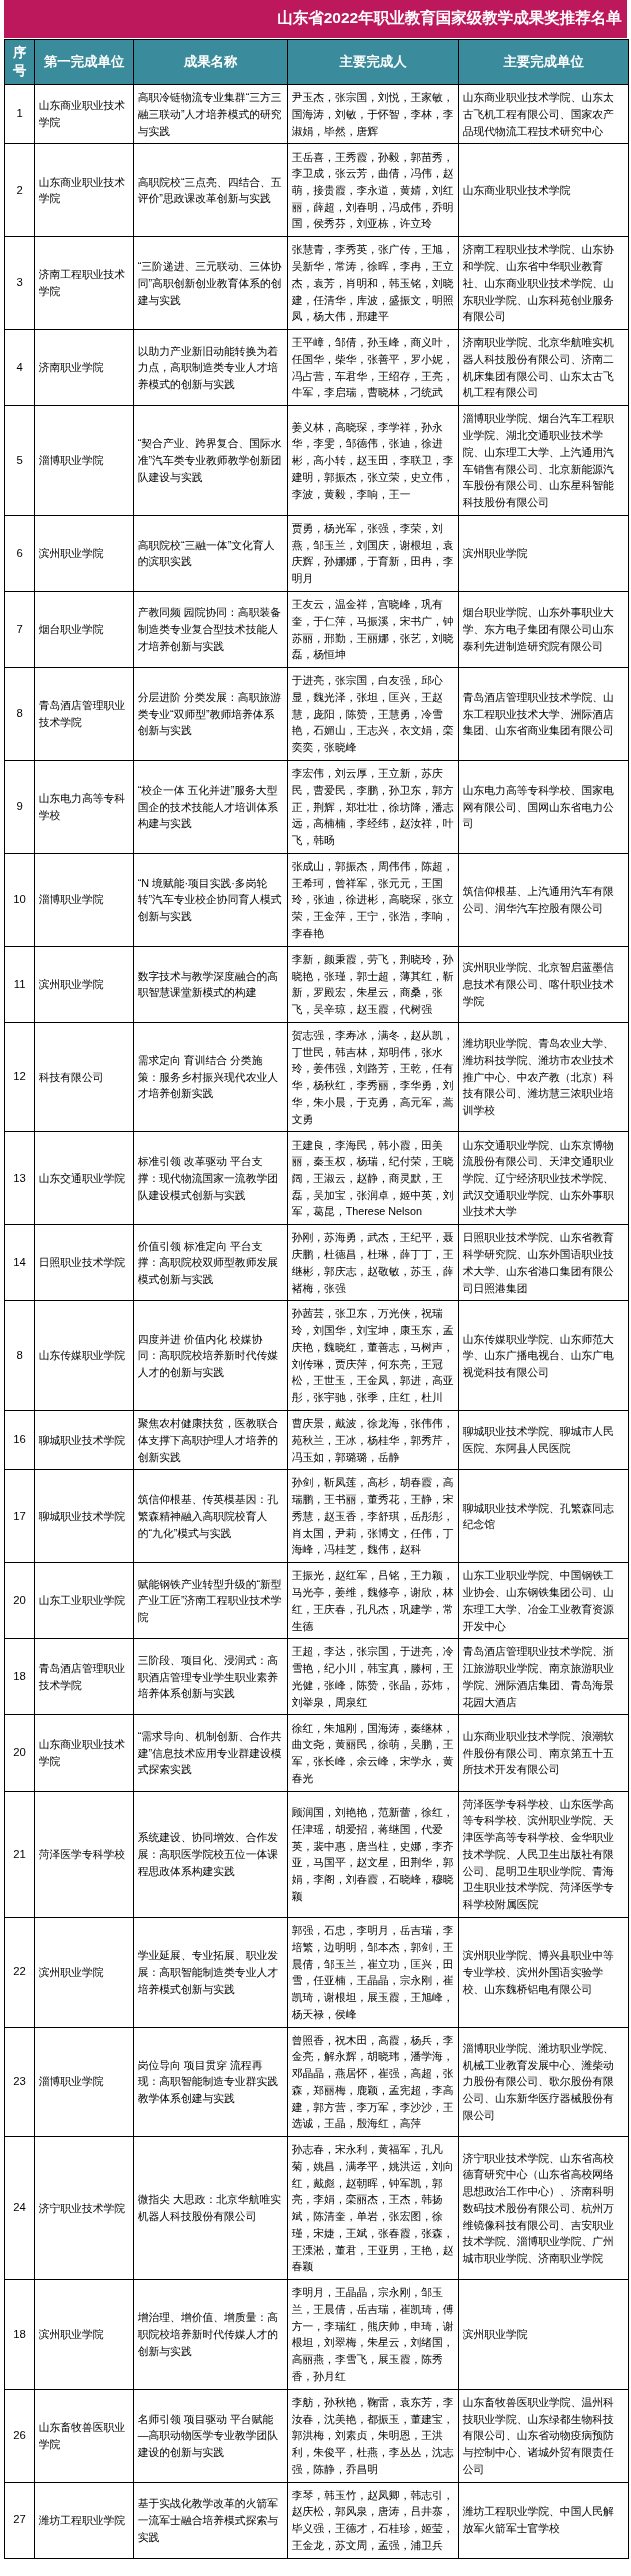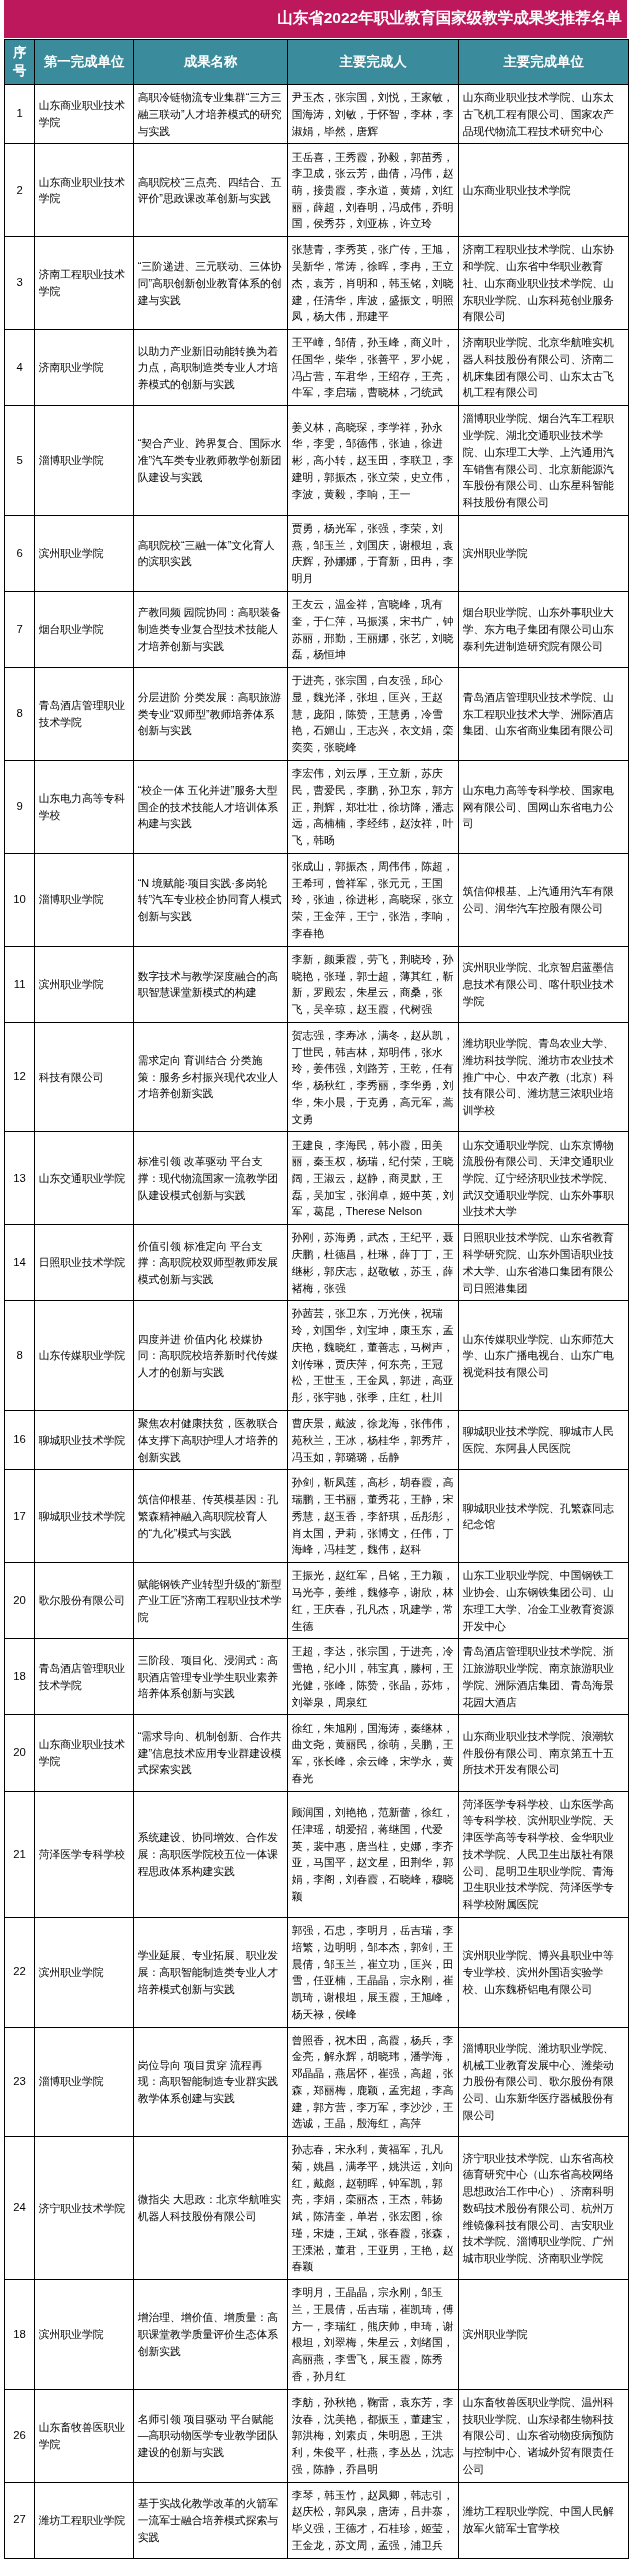--- a/index.html
+++ b/index.html
@@ -158,21 +158,21 @@
         </tr>
         <tr>
           <td class="c-no">17</td>
           <td>聊城职业技术学院</td>
           <td>筑信仰根基、传英模基因：孔繁森精神融入高职院校育人的“九化”模式与实践</td>
           <td>孙剑，靳凤莲，高杉，胡春霞，高瑞鹏，王书丽，董秀花，王静，宋秀慧，赵玉香，李舒琪，岳彤彤，肖太国，尹莉，张博文，任伟，丁海峰，冯桂芝，魏伟，赵科</td>
           <td>聊城职业技术学院、孔繁森同志纪念馆</td>
         </tr>
         <tr>
           <td class="c-no">20</td>
-          <td>歌尔股份有限公司</td>
+          <td>山东工业职业学院</td>
           <td>赋能钢铁产业转型升级的“新型产业工匠”济南工程职业技术学院</td>
           <td>王振光，赵红军，吕铭，王力颖，马光亭，姜维，魏修亭，谢欣，林红，王庆春，孔凡杰，巩建学，常生德</td>
           <td>山东工业职业学院、中国钢铁工业协会、山东钢铁集团公司、山东理工大学、冶金工业教育资源开发中心</td>
         </tr>
         <tr>
           <td class="c-no">18</td>
           <td>青岛酒店管理职业技术学院</td>
           <td>三阶段、项目化、浸润式：高职酒店管理专业学生职业素养培养体系创新与实践</td>
           <td>王超，李达，张宗国，于进亮，冷雪艳，纪小川，韩宝真，滕柯，王光健，张峰，陈赞，张晶，苏炜，刘举泉，周泉红</td>
           <td>青岛酒店管理职业技术学院、浙江旅游职业学院、南京旅游职业学院、洲际酒店集团、青岛海景花园大酒店</td>
@@ -208,21 +208,21 @@
         <tr>
           <td class="c-no">24</td>
           <td>济宁职业技术学院</td>
           <td>微指尖 大思政：北京华航唯实机器人科技股份有限公司</td>
           <td>孙志春，宋永利，黄福军，孔凡菊，姚昌，满孝平，姚洪运，刘向红，戴彪，赵朝晖，钟军凯，郭亮，李娟，栾丽杰，王杰，韩扬斌，陈清奎，单岩，张宏图，徐瑾，宋婕，王斌，张春霞，张森，王溧淞，董君，王亚男，王艳，赵春颖</td>
           <td>济宁职业技术学院、山东省高校德育研究中心（山东省高校网络思想政治工作中心）、济南科明数码技术股份有限公司、杭州万维镜像科技有限公司、吉安职业技术学院、淄博职业学院、广州城市职业学院、济南职业学院</td>
         </tr>
         <tr>
           <td class="c-no">18</td>
           <td>滨州职业学院</td>
-          <td>增治理、增价值、增质量：高职课堂教学质量评价生态体系创新实践</td>
+          <td>增治理、增价值、增质量：高职院校培养新时代传媒人才的创新与实践</td>
           <td>李明月，王晶晶，宗永刚，邹玉兰，王晨倩，岳吉瑞，崔凯琦，傅方一，李瑞红，熊庆帅，申琦，谢根坦，刘翠梅，朱星云，刘绪国，高丽燕，李雪飞，展玉霞，陈秀香，孙月红</td>
           <td>滨州职业学院</td>
         </tr>
         <tr>
           <td class="c-no">26</td>
           <td>山东畜牧兽医职业学院</td>
           <td>名师引领 项目驱动 平台赋能—高职动物医学专业教学团队建设的创新与实践</td>
           <td>李舫，孙秋艳，鞠雷，袁东芳，李汝春，沈美艳，都振玉，董建宝，郭洪梅，刘素贞，朱明恩，王洪利，朱俊平，杜燕，李丛丛，沈志强，陈静，乔昌明</td>
           <td>山东畜牧兽医职业学院、温州科技职业学院、山东绿都生物科技有限公司、山东省动物疫病预防与控制中心、诸城外贸有限责任公司</td>
         </tr>

